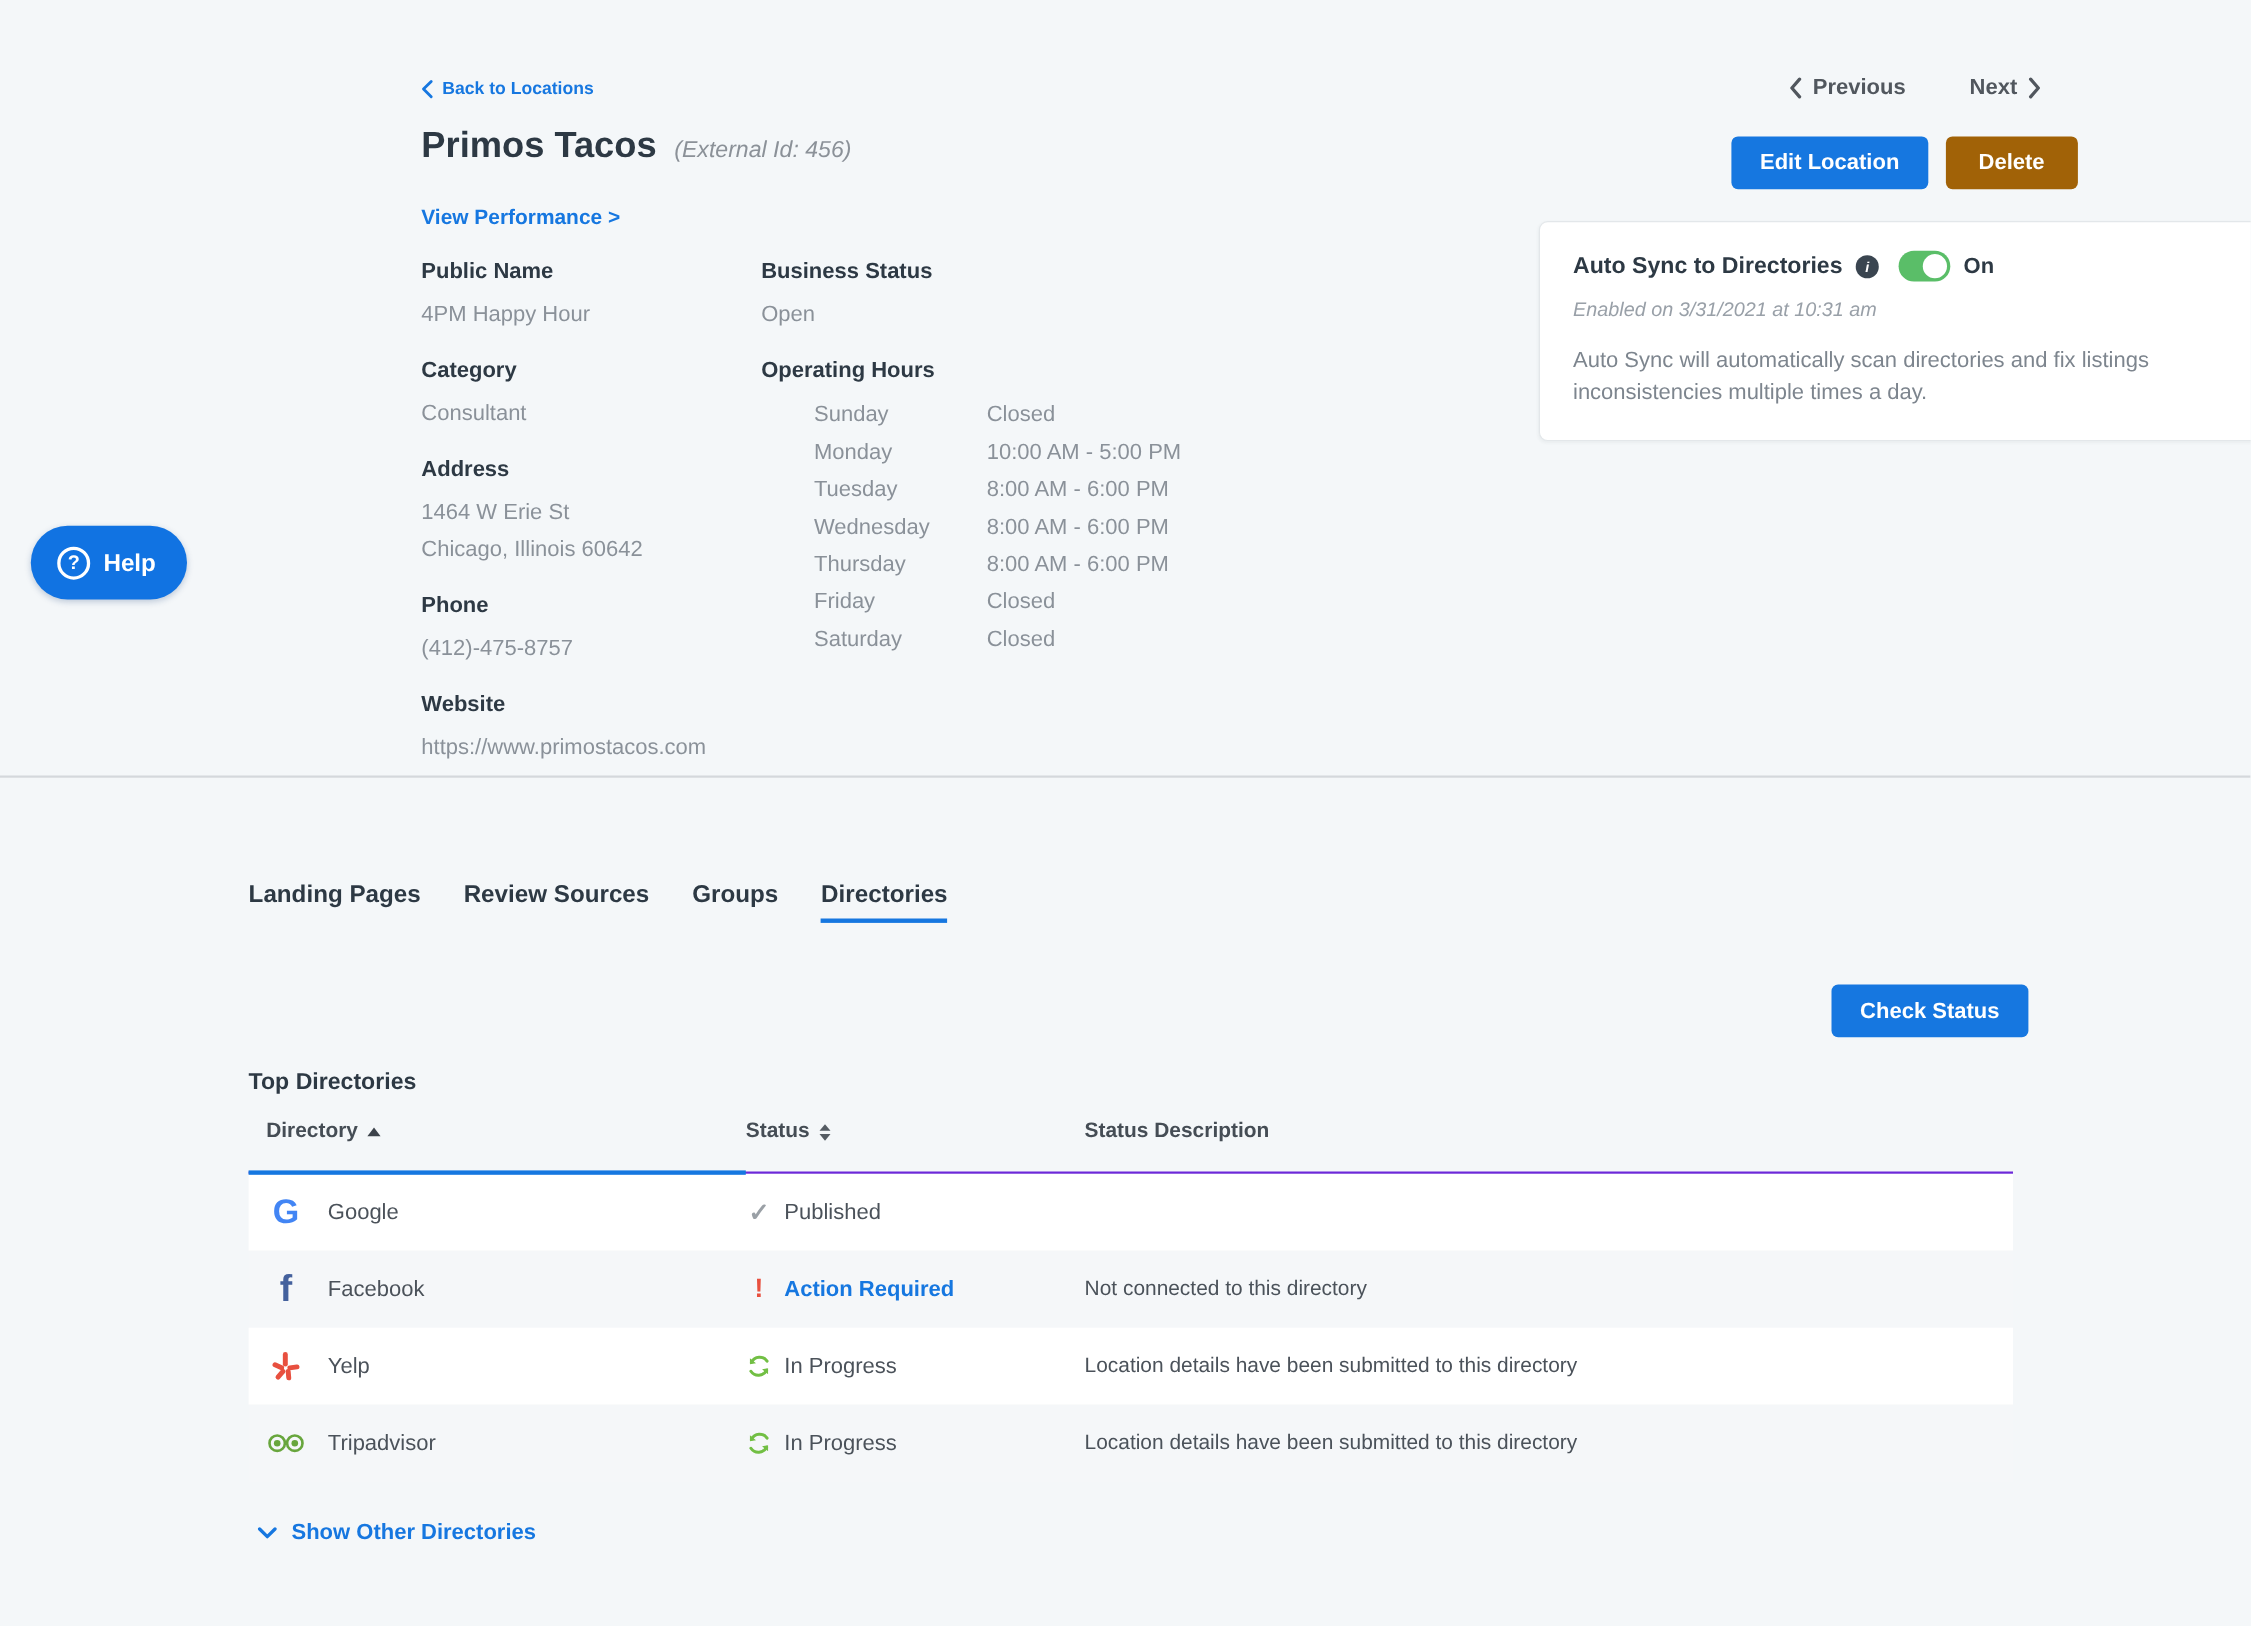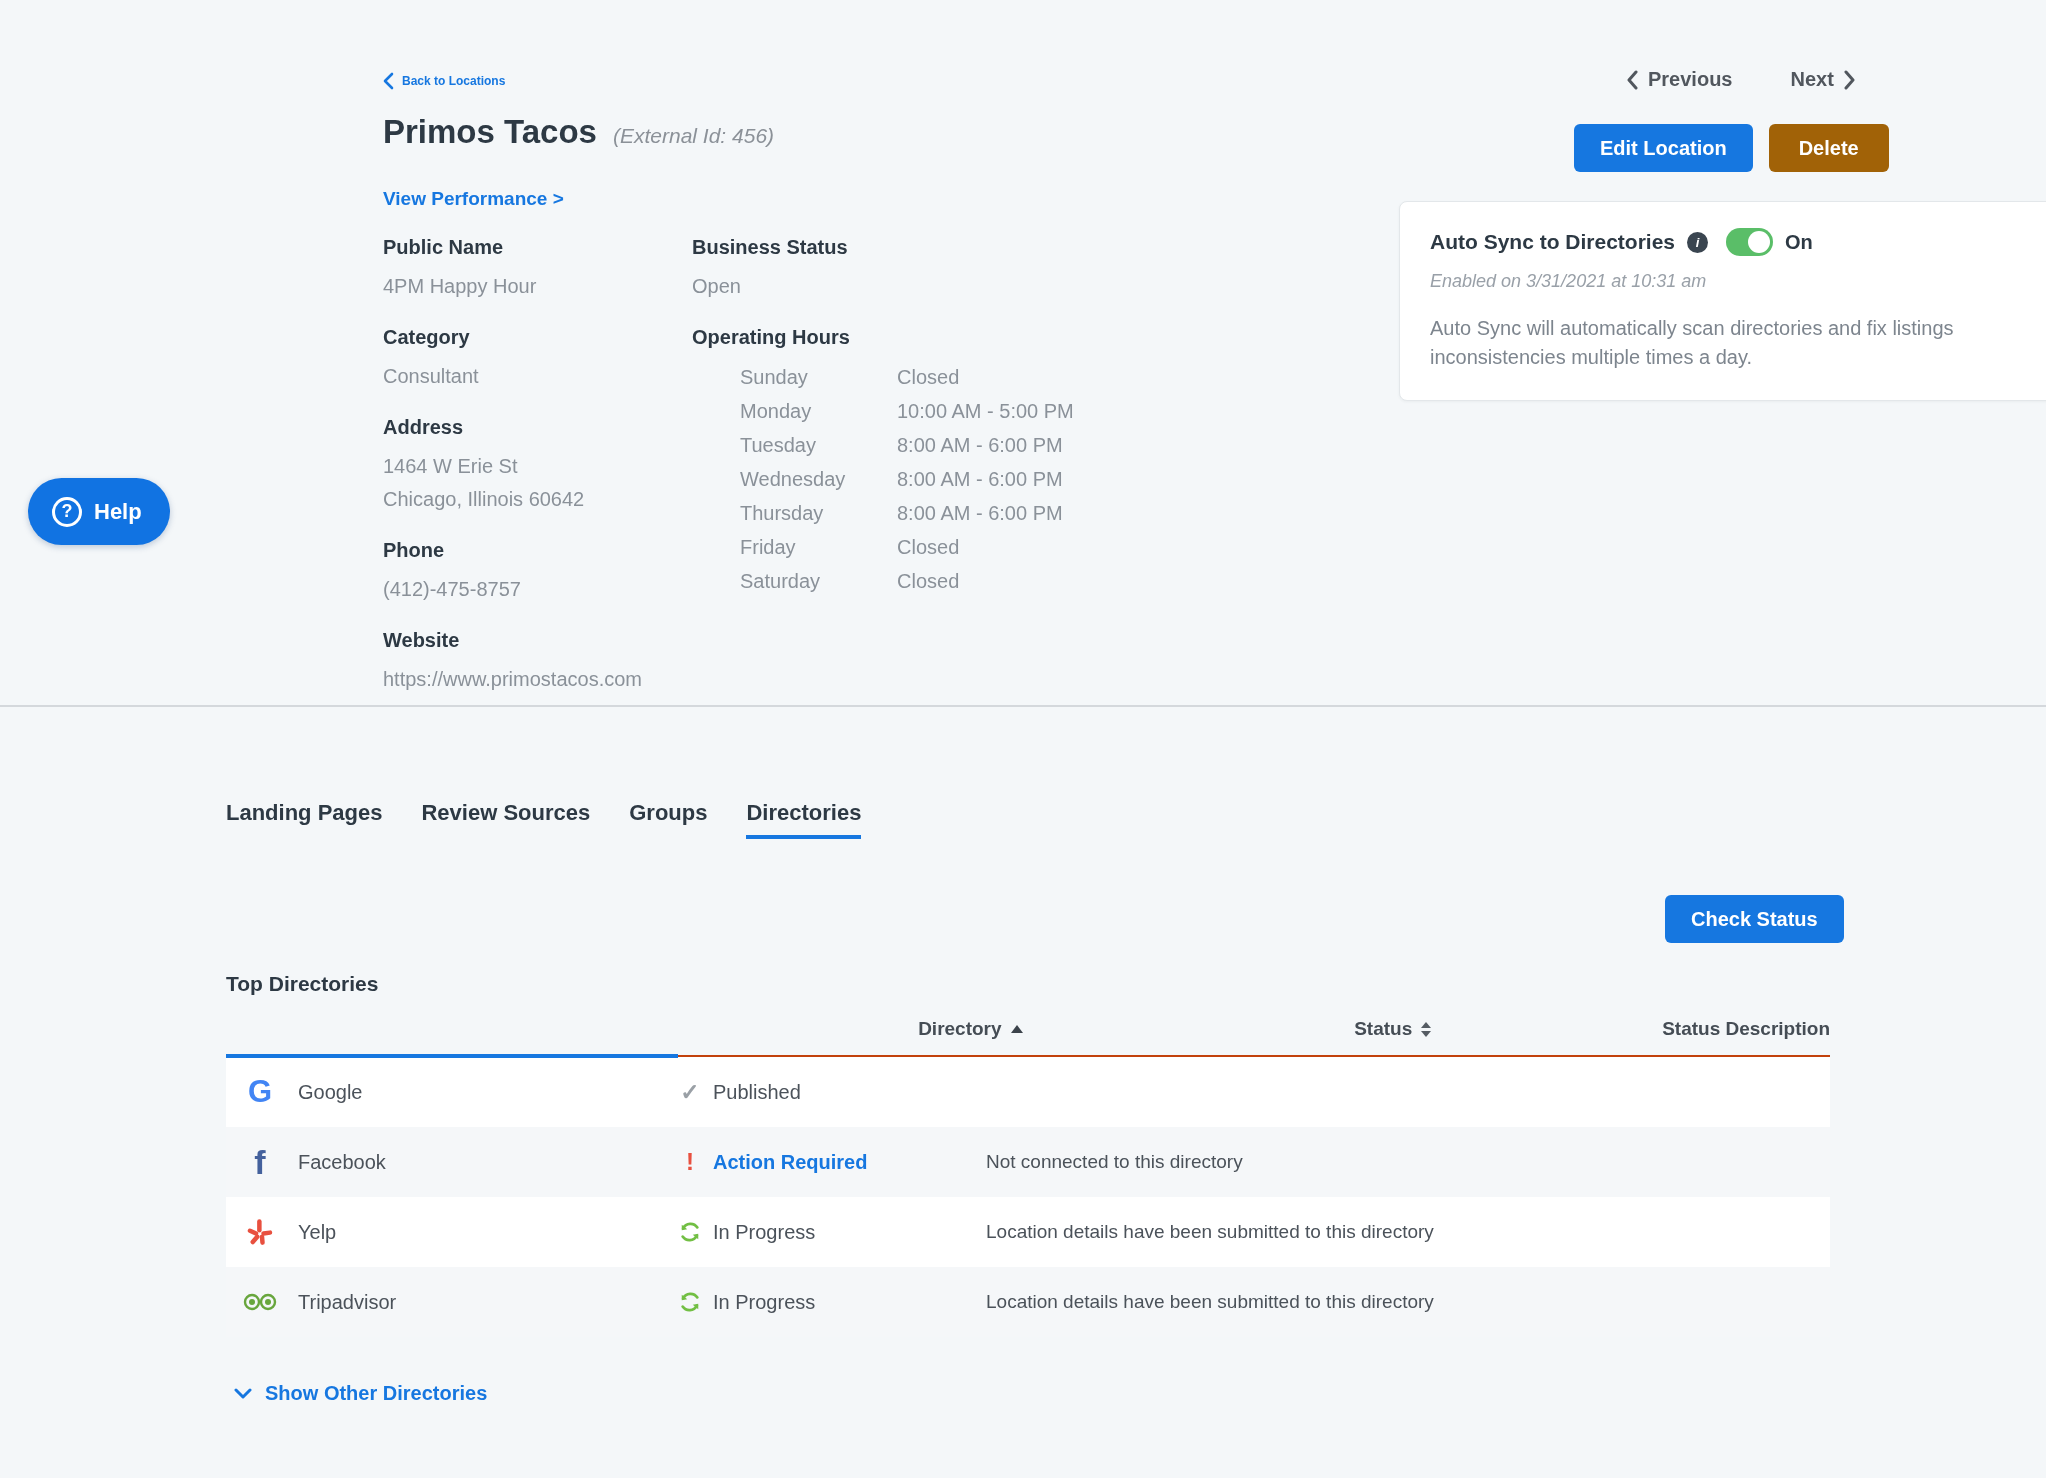--- a/index.html
+++ b/index.html
@@ -7,21 +7,21 @@
   body {
     background:#f4f7f9;
     font-family:"Liberation Sans", sans-serif;
     color:#333e48;
     position:relative;
     overflow:hidden;
   }
 
   
   .back-link { position:absolute; left:383px; top:72px; display:flex; align-items:center; gap:8px;
-    color:#1677e0; font-size:12px; font-weight:bold; cursor:pointer; }
+    color:#1677e0; font-size:16px; font-weight:bold; cursor:pointer; }
   .title-row { position:absolute; left:383px; top:113px; display:flex; align-items:baseline; gap:16px; }
   .page-title { font-size:33px; font-weight:bold; color:#2d3944; }
   .external-id { font-size:21px; font-style:italic; color:#8b9198; }
   .view-performance { position:absolute; left:383px; top:188px; color:#1677e0; font-size:19px; font-weight:bold; cursor:pointer; }
 
   .prevnext { position:absolute; left:1626px; top:68px; display:flex; align-items:center; gap:58px; }
   .nav-btn { display:flex; align-items:center; gap:10px; font-size:20px; font-weight:bold; color:#51575e; cursor:pointer; }
 
   .header-buttons { position:absolute; left:1574px; top:124px; display:flex; gap:16px; }
   .btn { border:none; border-radius:6px; font-family:"Liberation Sans",sans-serif;
@@ -67,21 +67,21 @@
   
   .tabs { position:absolute; left:226px; top:800px; display:flex; gap:39px; }
   .tab { font-size:22px; font-weight:bold; color:#2d3944; padding-bottom:9px; cursor:pointer; border-bottom:4px solid transparent; }
   .tab.active { border-bottom-color:#1677e0; }
 
   .check-status { position:absolute; left:1637px; top:895px;padding-left:28px; }
 
   
   .section-heading { position:absolute; left:226px; top:972px; font-size:21px; font-weight:bold; color:#2d3944; }
   .dir-table { position:absolute; left:226px; top:1018px; width:1604px; }
-  .dir-table-head { display:flex; align-items:center; padding-bottom:15px; border-bottom:2px solid #c2410c; position:relative;justify-content:flex-end; }
+  .dir-table-head { display:flex; align-items:center; padding-bottom:25px; border-bottom:2px solid #6d28d9; position:relative; }
   .head-underline { position:absolute; left:0; bottom:-3px; width:452px; height:4px; background:#1677e0; }
   .hcell { font-size:19px; font-weight:bold; color:#454d55; display:flex; align-items:center; gap:9px; }
   .hcell-dir { width:452px; padding-left:16px; }
   .hcell-status { width:308px; }
   .sort-asc { width:0; height:0; border-left:6px solid transparent; border-right:6px solid transparent; border-bottom:8px solid #3c434b; }
   .sort-both { display:flex; flex-direction:column; gap:3px; }
   .sort-both i { display:block; width:0; height:0; border-left:5px solid transparent; border-right:5px solid transparent; }
   .sort-both .up { border-bottom:6px solid #555c63; }
   .sort-both .down { border-top:6px solid #555c63; }
 

